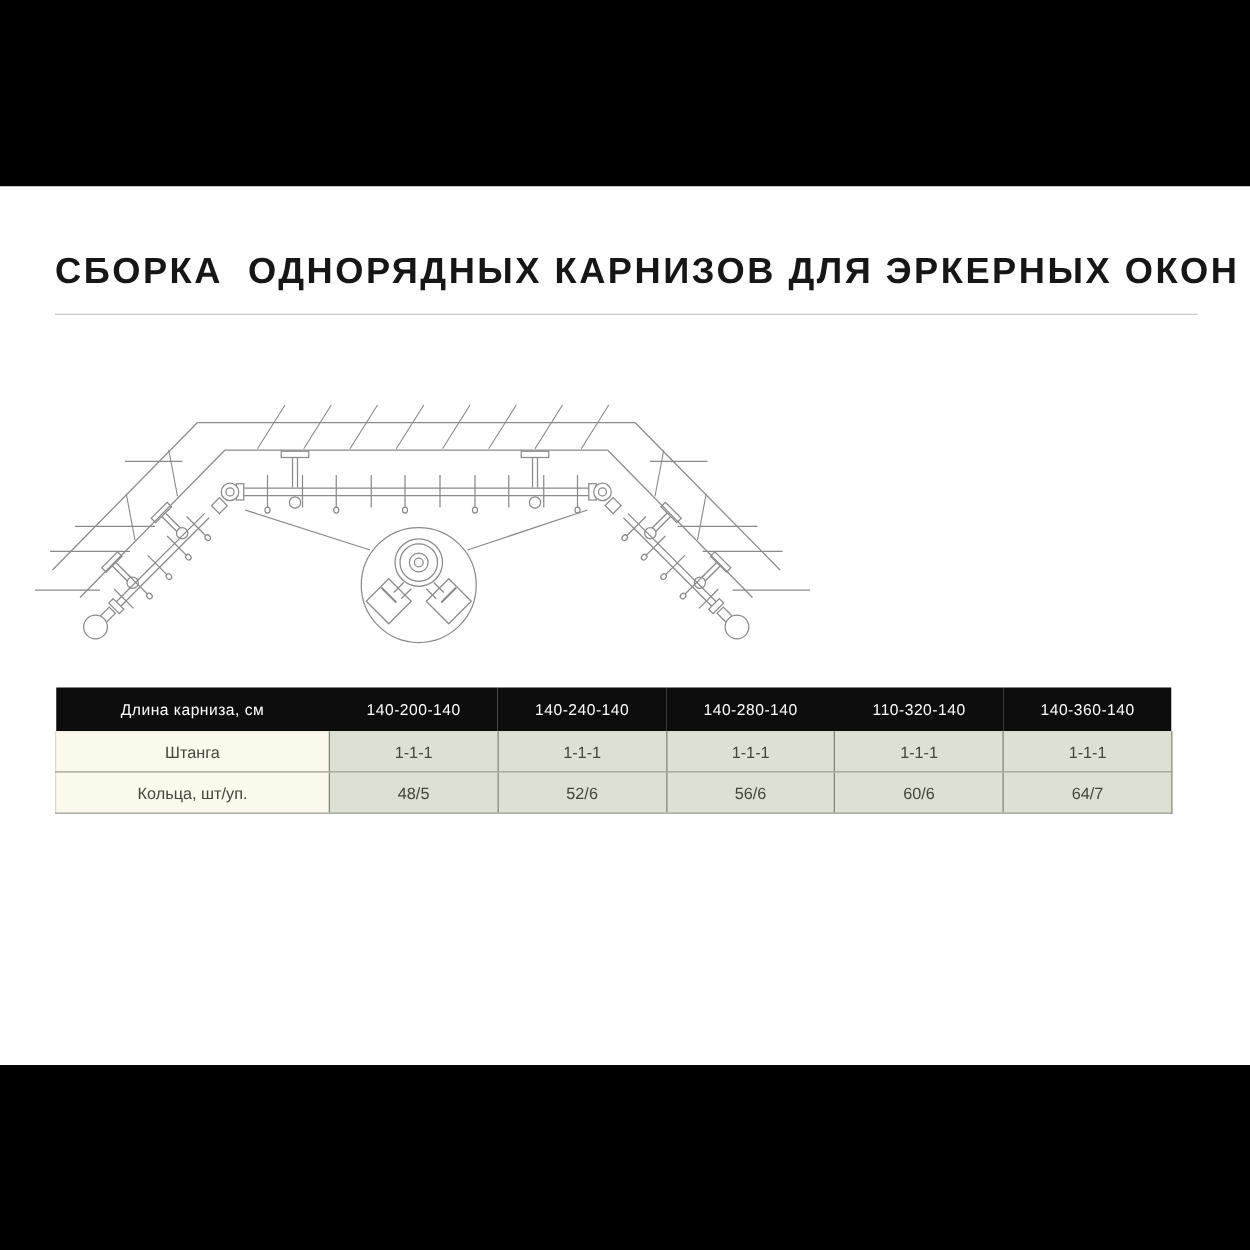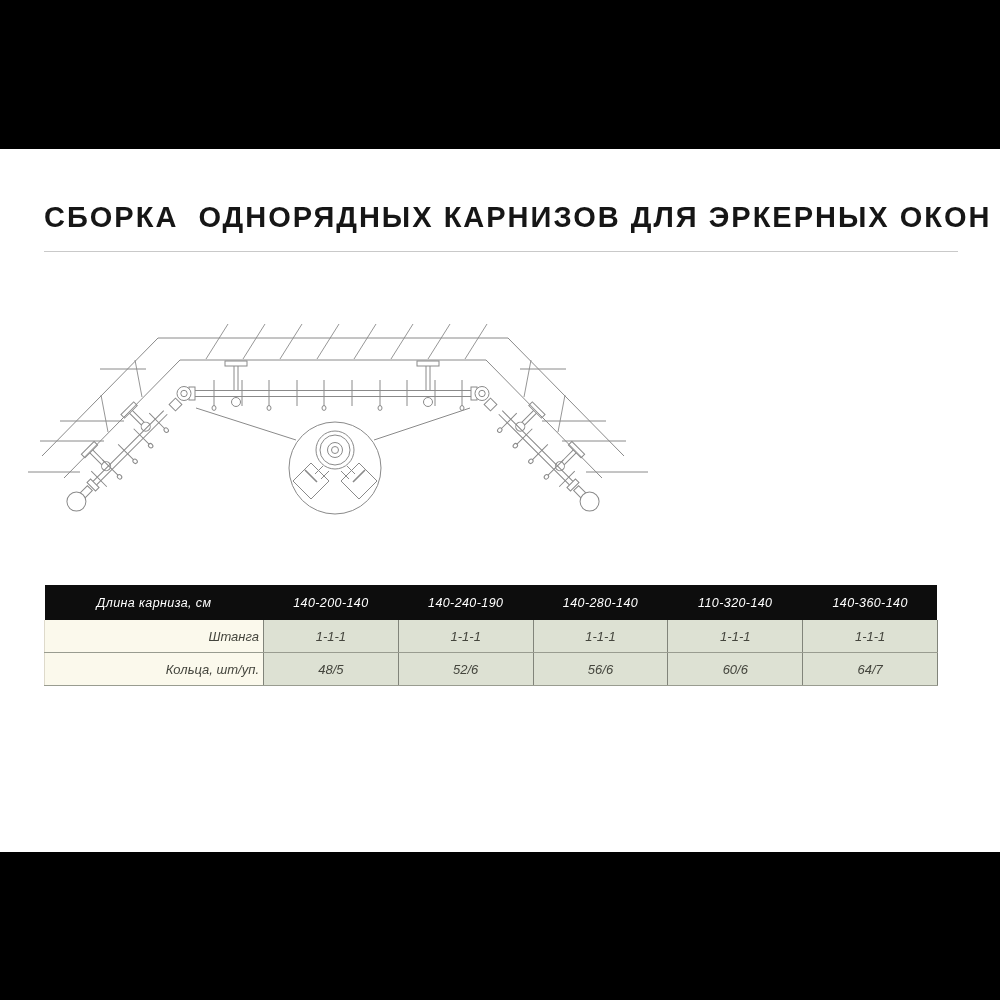--- a/index.html
+++ b/index.html
@@ -18,39 +18,38 @@
   }
   .title-rule{
     position:absolute;left:44px;top:251px;width:914px;height:0;
     border-top:1px solid #c9c9c9;
   }
 
   .diagram-wrap{position:absolute;left:28px;top:316px;width:622px;height:238px;}
   .diagram-wrap svg{display:block;}
 
   .spec-table{
-    position:absolute;left:44px;top:585px;width:893px;
+    position:absolute;left:44px;top:550px;width:893px;
     border-collapse:collapse;table-layout:fixed;
-    font-size:13px;color:#44453d;font-style:italic;
+    font-size:13px;color:#44453d;
   }
   .spec-table col.c-label{width:219px;}
   .spec-table col.c-data{width:134.8px;}
   .spec-table th{
     background:var(--header-bg,#0d0d0d);color:var(--header-text,#fff);
     font-weight:500;font-size:12.5px;letter-spacing:.4px;
     height:35px;text-align:center;padding:0 4px;
   }
   .spec-table td{
     height:32px;text-align:center;vertical-align:middle;padding:0 4px;
     border-bottom:1px solid var(--grid-line,#999c90);
   }
   .spec-table td.row-label{
     background:var(--label-col-bg,#fbf9ec);
     border-left:1px solid #dedacb;
-    text-align:right;
   }
   .spec-table td.val{
     background:var(--data-col-bg,#dde1d3);
     border-left:1px solid var(--column-divider,#81847a);
   }
   .spec-table td.val:last-child{border-right:1px solid var(--column-divider,#81847a);}
 </style>
 </head>
 <body>
 
@@ -170,21 +169,21 @@
       <col class="c-data">
       <col class="c-data">
       <col class="c-data">
       <col class="c-data">
       <col class="c-data">
   </colgroup>
   <thead>
     <tr>
       <th>Длина карниза, см</th>
       <th>140-200-140</th>
-      <th>140-240-190</th>
+      <th>140-240-140</th>
       <th>140-280-140</th>
       <th>110-320-140</th>
       <th>140-360-140</th>
     </tr>
   </thead>
   <tbody>
     <tr>
       <td class="row-label">Штанга</td>
       <td class="val">1-1-1</td>
       <td class="val">1-1-1</td>

